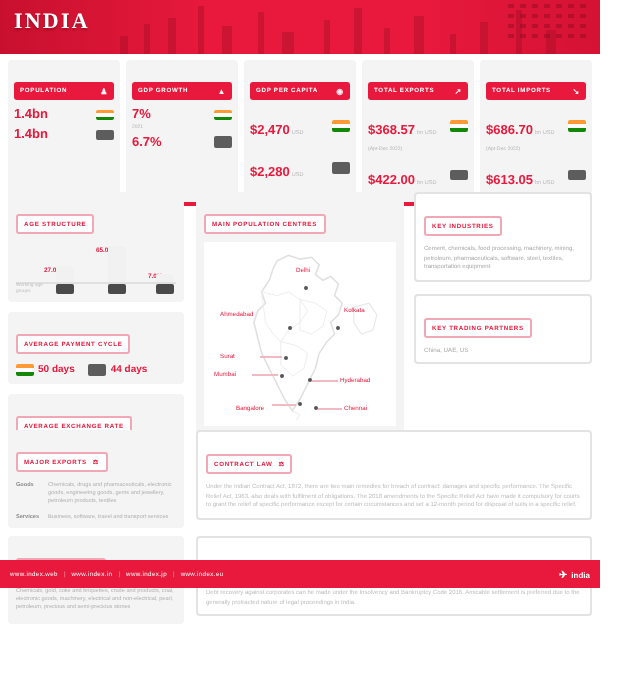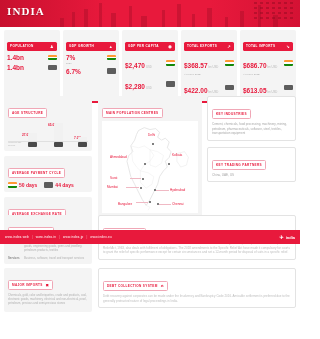--- a/index.html
+++ b/index.html
@@ -2,21 +2,21 @@
 <html><head>
 <meta charset="utf-8">
 <style>
   * { box-sizing: border-box; margin: 0; padding: 0; }
   html, body {
     width: 300px; height: 339px;
     font-family: "Liberation Sans", sans-serif;
     background: #ffffff;
     overflow: hidden;
   }
-  .page { position: relative; width: 300px; height: 244px; background:#fff; }
+  .page { position: relative; width: 300px; height: 294px; background:#fff; }
 
   
   .header {
     position: relative;
     height: 27px;
     background: linear-gradient(90deg,#c8102e 0%, #e8193c 35%, #e8193c 70%, #d41234 100%);
     overflow: hidden;
   }
   .skyline { position:absolute; inset:0; opacity:.38; }
   .sk { position:absolute; bottom:0; background:#a00d26; }

